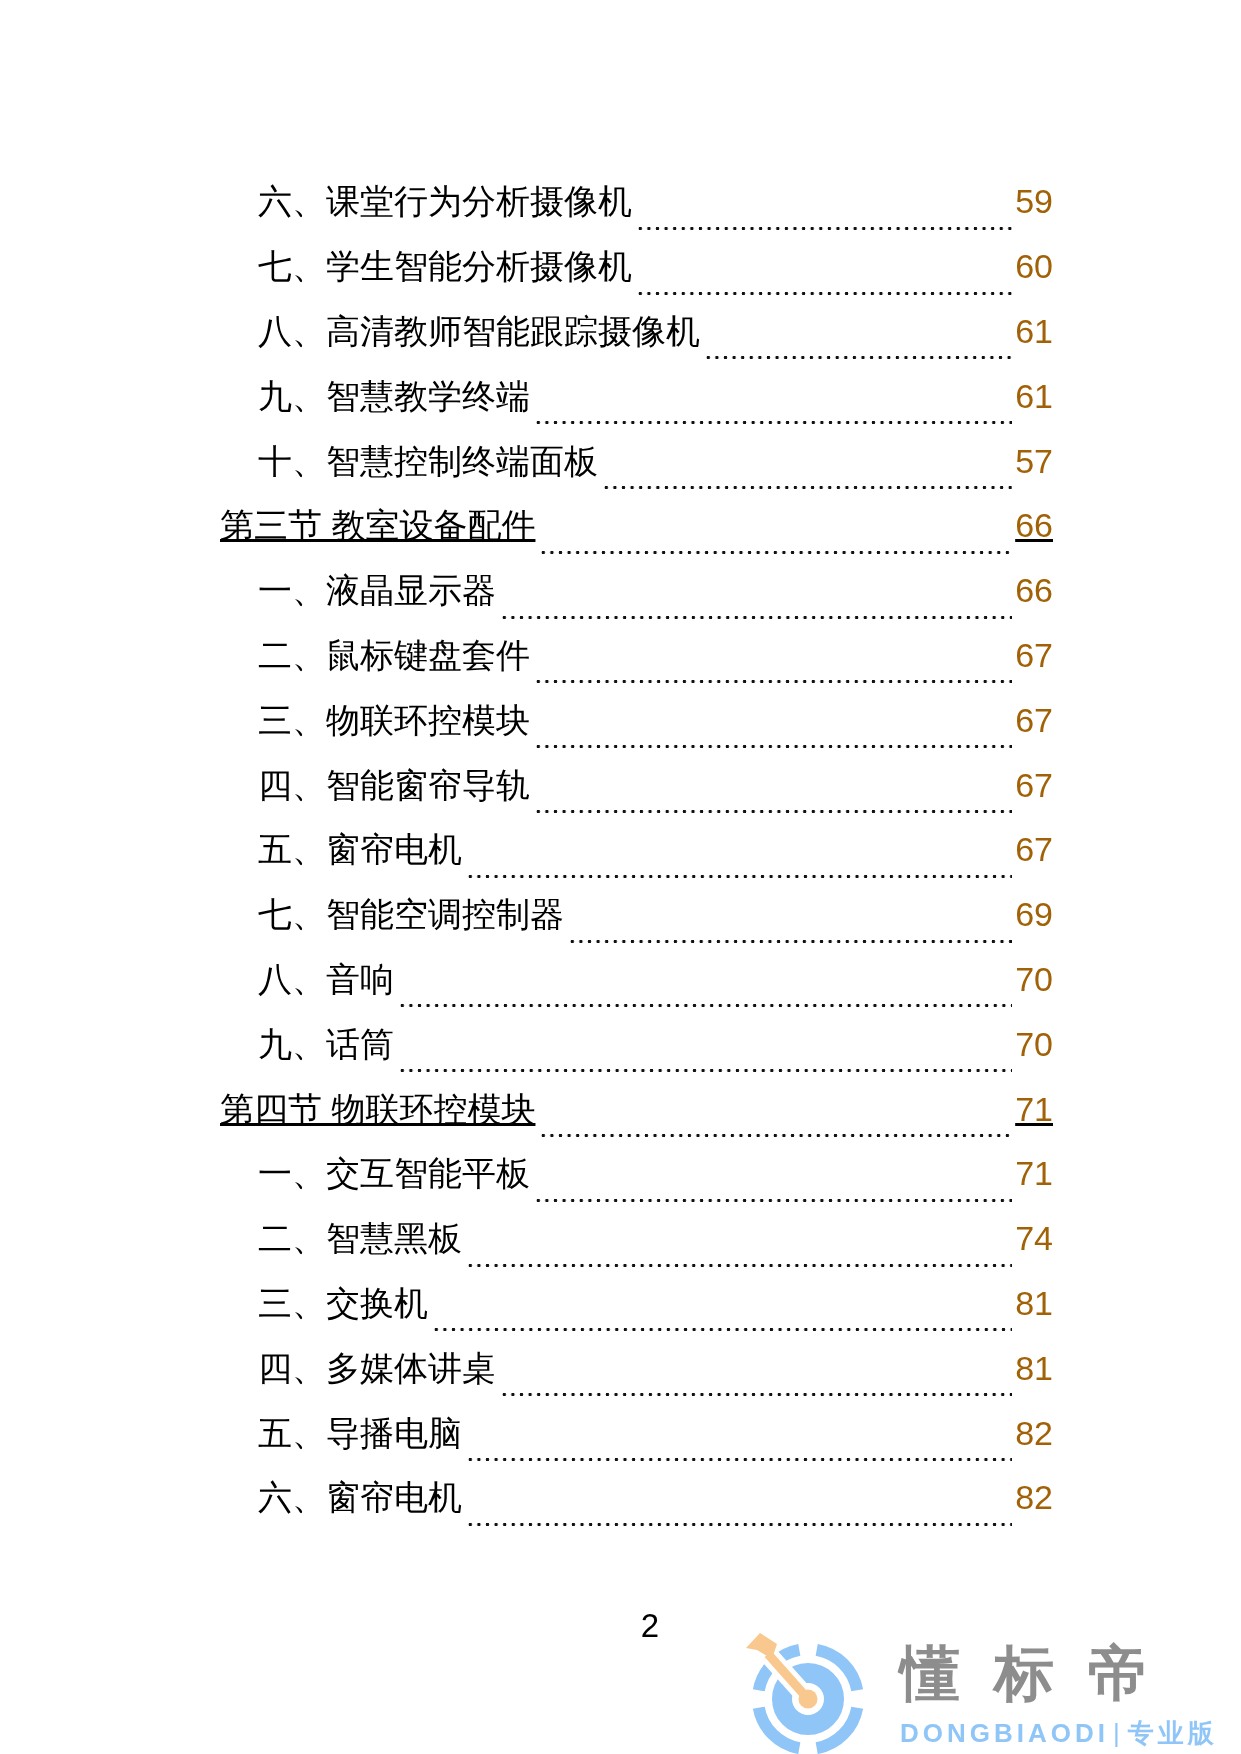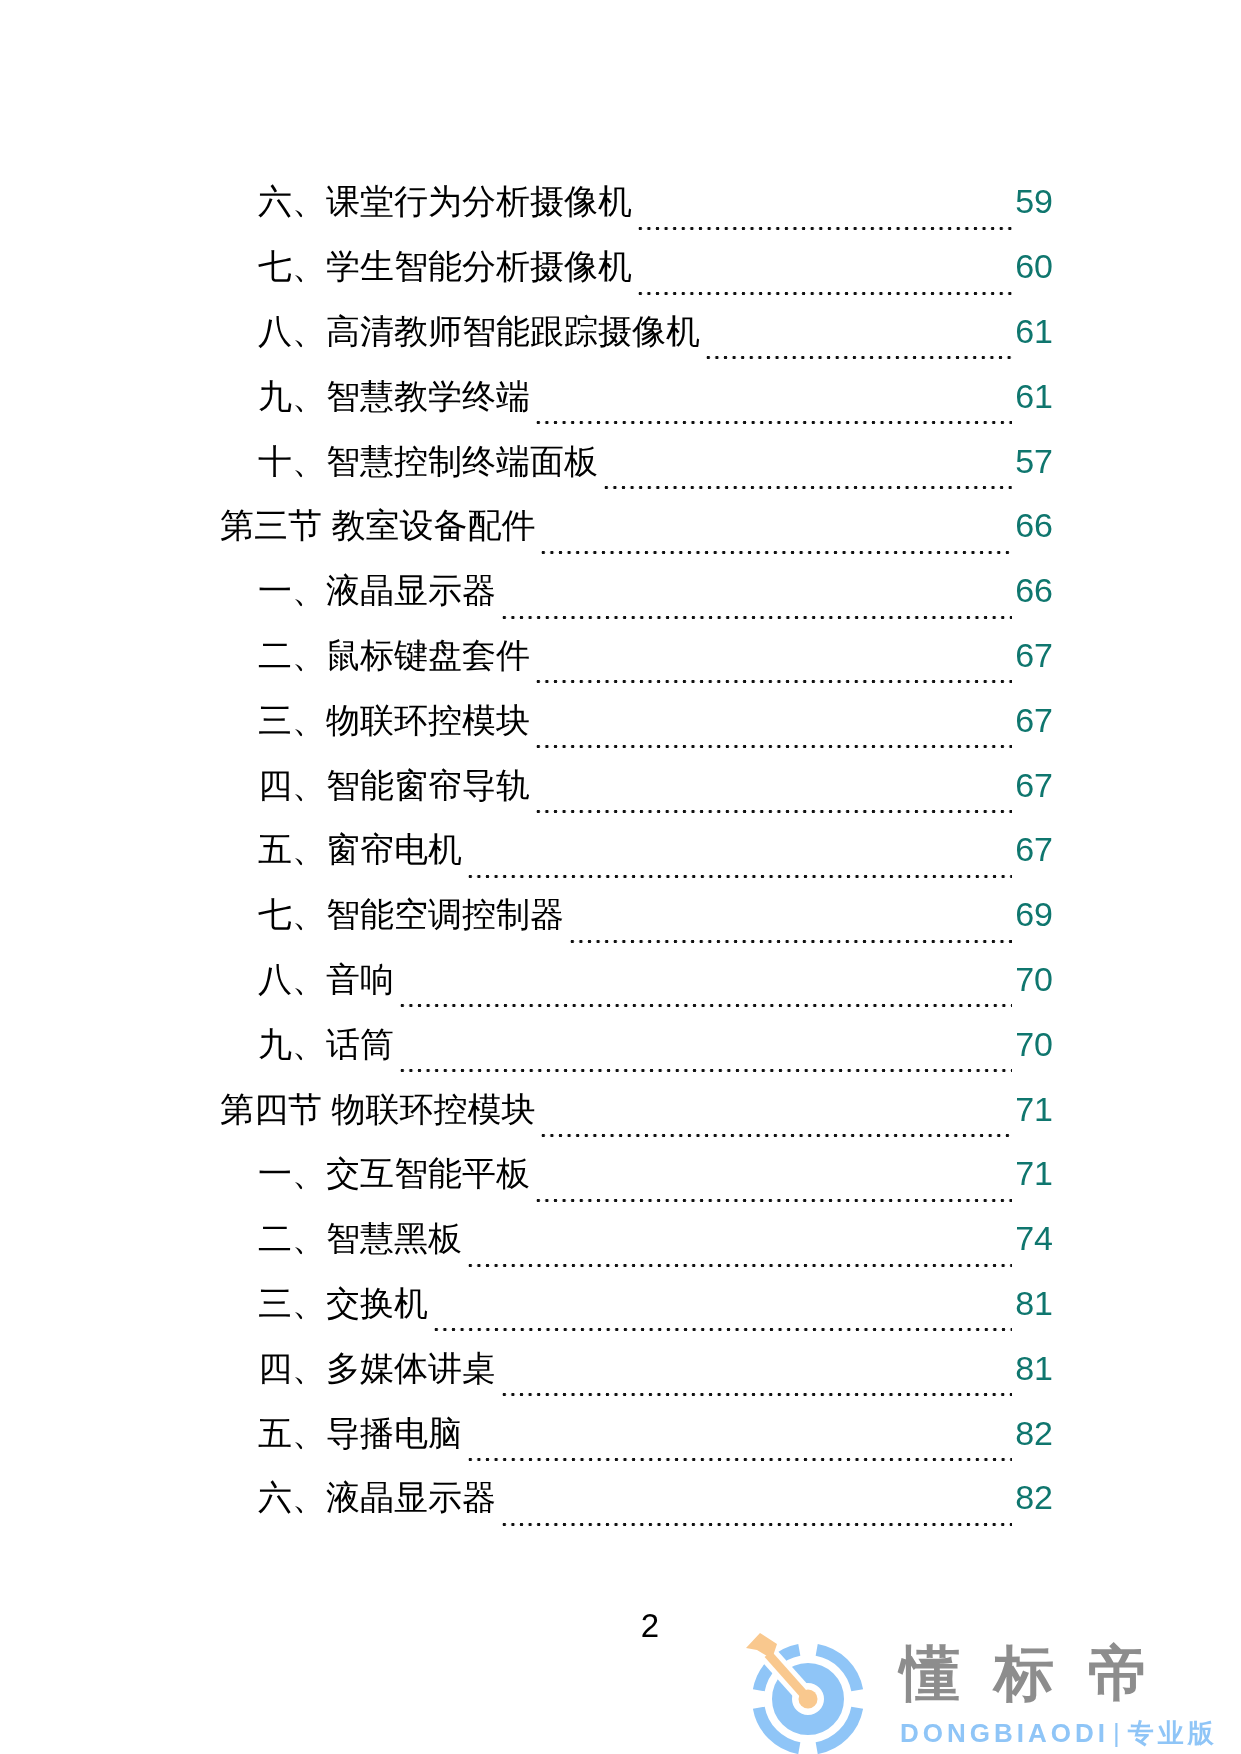--- a/index.html
+++ b/index.html
@@ -19,33 +19,33 @@
   }
   .toc-row{
     height:64.8px;
     display:flex;
     align-items:flex-end;
     font-size:34px;
     line-height:1.1;
     white-space:nowrap;
   }
   .toc-row.item{padding-left:38px;}
-  .toc-row.section{padding-left:0;}
+  .toc-row.section{padding-left:0;text-decoration:underline;}
   .toc-label{flex:0 0 auto;color:#000;}
   .dot-leader{
     flex:1 1 auto;
     height:5px;
     margin:0 3px 0 4px;
     transform:translateY(10px);
     background-image:radial-gradient(circle,#111 1.55px,transparent 2px);
     background-size:8.6px 5px;
     background-repeat:repeat-x;
     background-position:left center;
   }
-  .toc-page{flex:0 0 auto;color:#0f766e;}
+  .toc-page{flex:0 0 auto;color:#a16207;}
   
   .folio{
     position:absolute;
     left:650px;top:1607px;
     transform:translateX(-50%);
     font-size:33px;
     color:#000;
   }
   
   .watermark{
@@ -173,21 +173,21 @@
     <span class="toc-label">四、多媒体讲桌</span>
     <span class="dot-leader"></span>
     <span class="toc-page">81</span>
   </div>
       <div class="toc-row item">
     <span class="toc-label">五、导播电脑</span>
     <span class="dot-leader"></span>
     <span class="toc-page">82</span>
   </div>
       <div class="toc-row item">
-    <span class="toc-label">六、液晶显示器</span>
+    <span class="toc-label">六、窗帘电机</span>
     <span class="dot-leader"></span>
     <span class="toc-page">82</span>
   </div>
     </main>
 
   <div class="folio">2</div>
 
   <div class="watermark">
     <svg class="wm-icon" width="126" height="126" viewBox="0 0 126 126">
 

